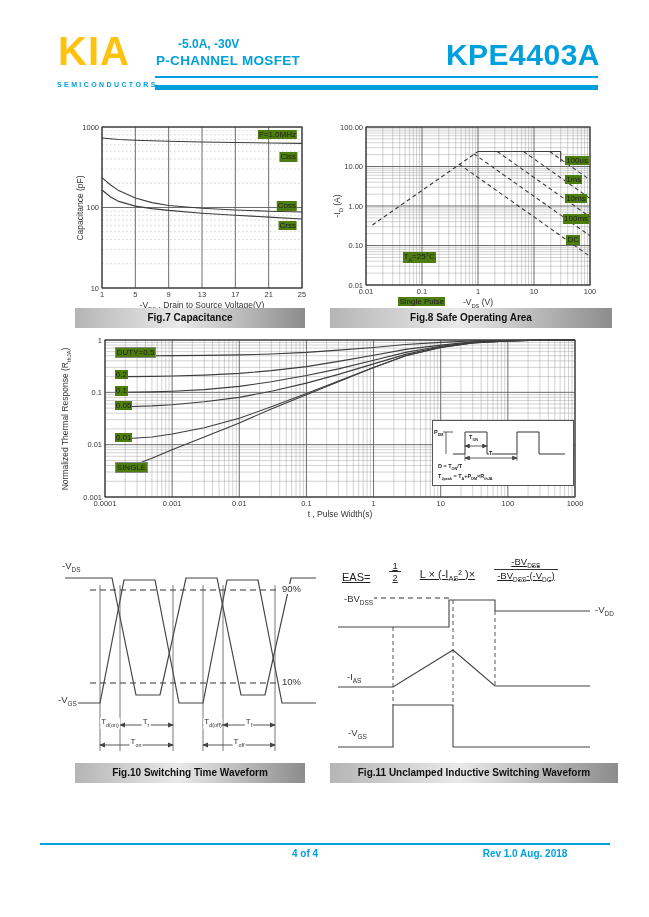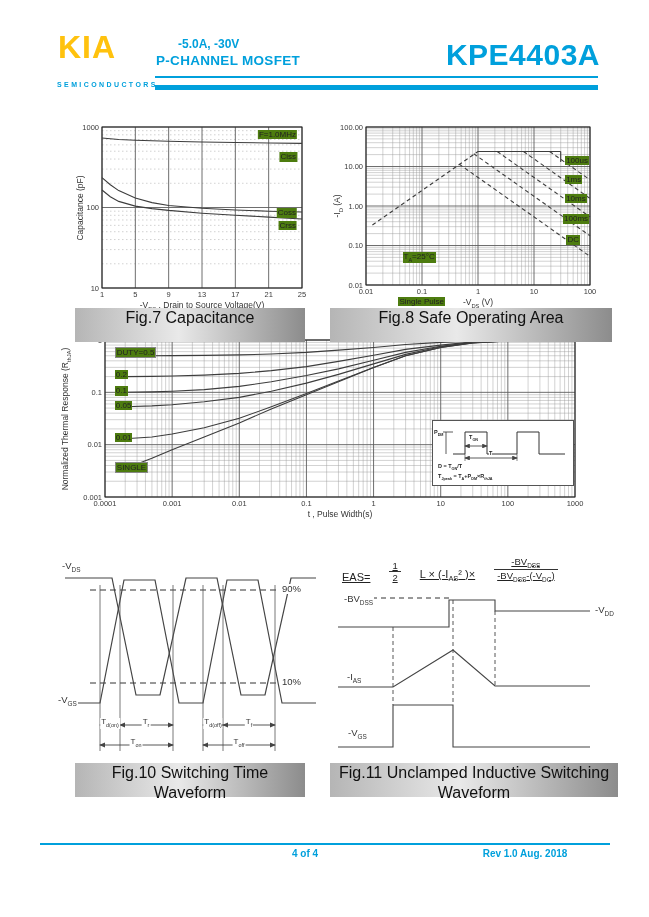--- a/index.html
+++ b/index.html
@@ -1,25 +1,25 @@
 <!DOCTYPE html>
 <html style="--accent: #00A0DC; --logo: #FFC20E;"><head>
 <meta charset="utf-8">
 <style>
   html,body{margin:0;padding:0;background:#fff;}
   .page{position:relative;width:649px;height:917px;background:#ffffff;
         font-family:"Liberation Sans",sans-serif;overflow:hidden;}
   .abs{position:absolute;}
-  .logo{font-size:32px;font-weight:700;color:var(--logo,#FFC20E);letter-spacing:1px;line-height:1;}
+  .logo{font-size:40px;font-weight:700;color:var(--logo,#FFC20E);letter-spacing:1px;line-height:1;}
   .logo-sub{font-size:7px;font-weight:700;letter-spacing:2.4px;color:var(--accent);}
   .rating{font-size:12px;font-weight:700;color:var(--accent);}
   .devtype{font-size:13.5px;font-weight:700;color:var(--accent);letter-spacing:.3px;}
   .part{font-size:30px;font-weight:600;color:var(--accent);text-align:right;letter-spacing:.5px;}
   .rule{background:var(--accent);}
-  .cap{height:34px;line-height:20px;text-align:center;font-size:16px;font-weight:400;color:#111;
+  .cap{height:20px;line-height:20px;text-align:center;font-size:10px;font-weight:700;color:#111;
        background:linear-gradient(to right,#b5b5b5,#e9e9e9 45%,#8c8c8c);}
   .footer-text{font-size:10px;font-weight:700;color:var(--accent);}
   .clabel{position:absolute;font-size:8px;color:#222;white-space:nowrap;background:#4d7c0f;padding:0 1px;line-height:1.15;}
   .axlabel{position:absolute;font-size:8.5px;color:#333;white-space:nowrap;line-height:1;}
   .yrot{transform:translate(-50%,-50%) rotate(-90deg);}
   .wlabel{position:absolute;font-size:9.5px;color:#333;white-space:nowrap;background:#fff;line-height:1.1;padding:0 1px;}
   .alabel{position:absolute;font-size:8px;color:#333;white-space:nowrap;background:#fff;line-height:1.1;
           transform:translateX(-50%);padding:0 1px;}
   .ilabel{position:absolute;font-size:5.5px;color:#222;white-space:nowrap;background:#fff;line-height:1.1;}
   sub{font-size:68%;}
@@ -82,21 +82,21 @@
         <text x="142" y="180" text-anchor="middle" font-size="7.5" fill="#3a3a3a">13</text>
         <text x="175.33333333333331" y="180" text-anchor="middle" font-size="7.5" fill="#3a3a3a">17</text>
         <text x="208.66666666666669" y="180" text-anchor="middle" font-size="7.5" fill="#3a3a3a">21</text>
         <text x="242" y="180" text-anchor="middle" font-size="7.5" fill="#3a3a3a">25</text>
         <text x="39" y="173.5" text-anchor="end" font-size="7.5" fill="#3a3a3a">10</text>
         <text x="39" y="93" text-anchor="end" font-size="7.5" fill="#3a3a3a">100</text>
         <text x="39" y="12.5" text-anchor="end" font-size="7.5" fill="#3a3a3a">1000</text>
       </svg>
       <span class="clabel" style="left: 237px; top: 12.8013px; transform: translateX(-100%);"><span>F=1.0MHz</span></span>
       <span class="clabel" style="left: 237px; top: 35.3284px; transform: translateX(-100%);"><span>Ciss</span></span>
-      <span class="clabel" style="left: 237px; top: 84.4666px; transform: translateX(-100%); margin-top: 7px;"><span>Coss</span></span>
+      <span class="clabel" style="left: 237px; top: 84.4666px; transform: translateX(-100%);"><span>Coss</span></span>
       <span class="clabel" style="left: 237px; top: 103.946px; transform: translateX(-100%);"><span>Crss</span></span>
       <span class="axlabel" style="left: 42px; width: 200px; top: 184px; text-align: center;"><span>-V</span><sub>DS</sub><span> , Drain to Source Voltage(V)</span></span>
       <span class="axlabel yrot" style="left: 20px; top: 90.5px;"><span>Capacitance (pF)</span></span>
     </div>
   <div class="abs" style="left:330px;top:117px;width:290px;height:200px;">
       <svg width="290" height="200" style="position:absolute;left:0;top:0;">
         <rect x="36" y="10" width="224" height="158" fill="#fff"></rect>
         <line x1="52.85767975718295" y1="10" x2="52.85767975718295" y2="168" stroke="#9a9a9a" stroke-width="0.45"></line>
         <line x1="62.71879026430109" y1="10" x2="62.71879026430109" y2="168" stroke="#9a9a9a" stroke-width="0.45"></line>
         <line x1="69.7153595143659" y1="10" x2="69.7153595143659" y2="168" stroke="#9a9a9a" stroke-width="0.45"></line>

